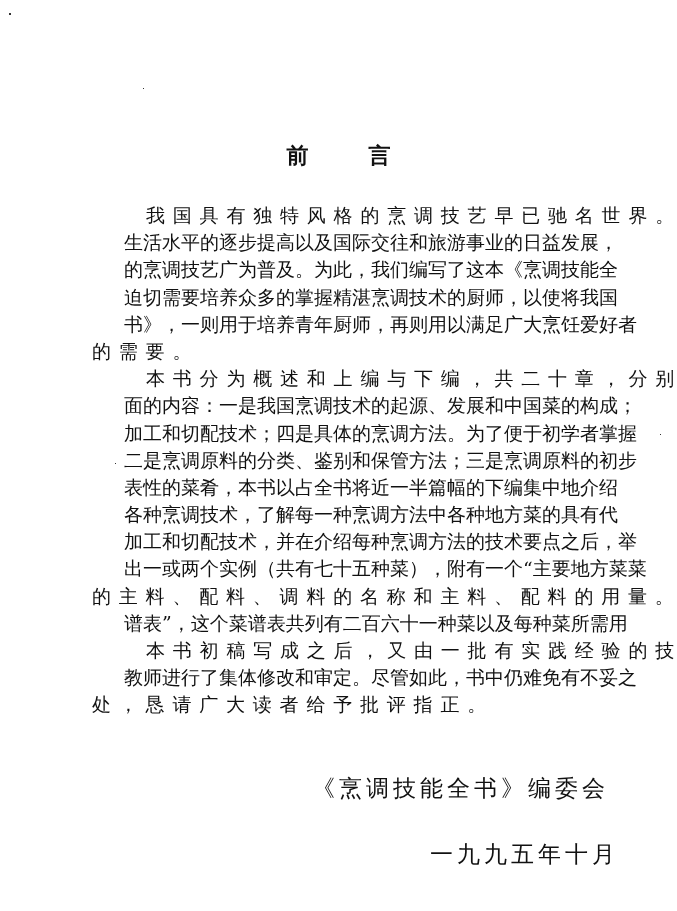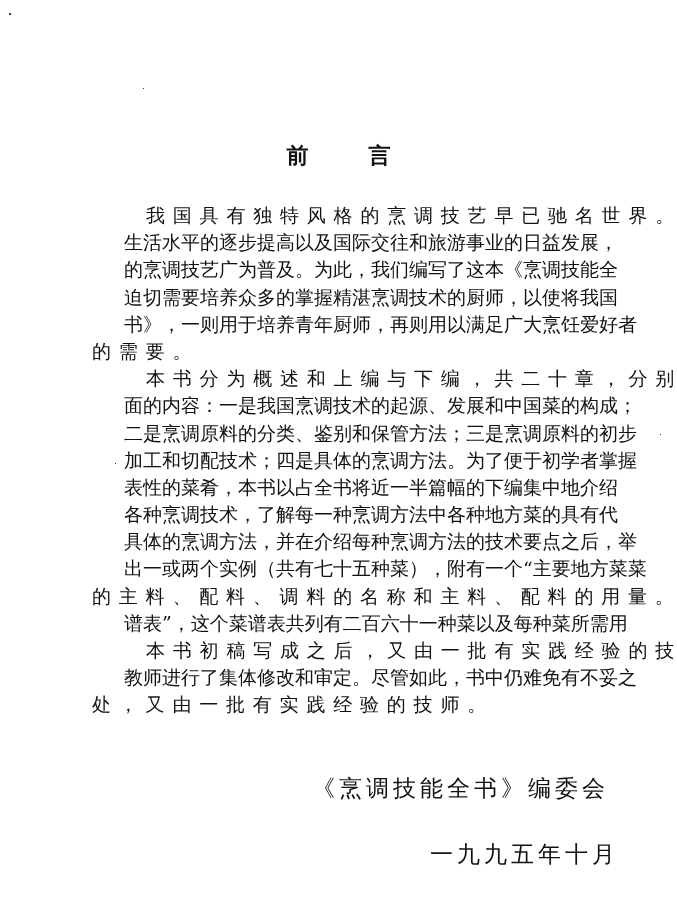--- a/index.html
+++ b/index.html
@@ -87,32 +87,32 @@
 
     <div class="line indent">我国具有独特风格的烹调技艺早已驰名世界。随着人民</div>
     <div class="line justify">生活水平的逐步提高以及国际交往和旅游事业的日益发展，</div>
     <div class="line justify">的烹调技艺广为普及。为此，我们编写了这本《烹调技能全</div>
     <div class="line justify">迫切需要培养众多的掌握精湛烹调技术的厨师，以使将我国</div>
     <div class="line justify">书》，一则用于培养青年厨师，再则用以满足广大烹饪爱好者</div>
     <div class="line">的需要。</div>
 
     <div class="line indent">本书分为概述和上编与下编，共二十章，分别介绍四个方</div>
     <div class="line justify">面的内容：一是我国烹调技术的起源、发展和中国菜的构成；</div>
+    <div class="line justify">加工和切配技术；四是具体的烹调方法。为了便于初学者掌握</div>
     <div class="line justify">二是烹调原料的分类、鉴别和保管方法；三是烹调原料的初步</div>
-    <div class="line justify">加工和切配技术；四是具体的烹调方法。为了便于初学者掌握</div>
     <div class="line justify">表性的菜肴，本书以占全书将近一半篇幅的下编集中地介绍</div>
     <div class="line justify">各种烹调技术，了解每一种烹调方法中各种地方菜的具有代</div>
-    <div class="line justify">具体的烹调方法，并在介绍每种烹调方法的技术要点之后，举</div>
+    <div class="line justify">加工和切配技术，并在介绍每种烹调方法的技术要点之后，举</div>
     <div class="line justify">出一或两个实例（共有七十五种菜），附有一个“主要地方菜菜</div>
     <div class="line">的主料、配料、调料的名称和主料、配料的用量。</div>
     <div class="line justify">谱表”，这个菜谱表共列有二百六十一种菜以及每种菜所需用</div>
 
     <div class="line indent">本书初稿写成之后，又由一批有实践经验的技师、厨师和</div>
     <div class="line justify">教师进行了集体修改和审定。尽管如此，书中仍难免有不妥之</div>
-    <div class="line">处，又由一批有实践经验的技师。</div>
+    <div class="line">处，恳请广大读者给予批评指正。</div>
   </div>
 
   <div class="signature">
     <div class="sig-line" style="left:312px; top:775px;">《烹调技能全书》编委会</div>
     <div class="sig-line" style="left:430px; top:803px;margin-top:38px;">一九九五年十月</div>
   </div>
 
   <div class="speck" style="left:9px; top:13px;"></div>
   <div class="speck" style="left:143px; top:88px; width:1px; height:1px;"></div>
   <div class="speck" style="left:115px; top:463px; width:1px; height:1px;"></div>

